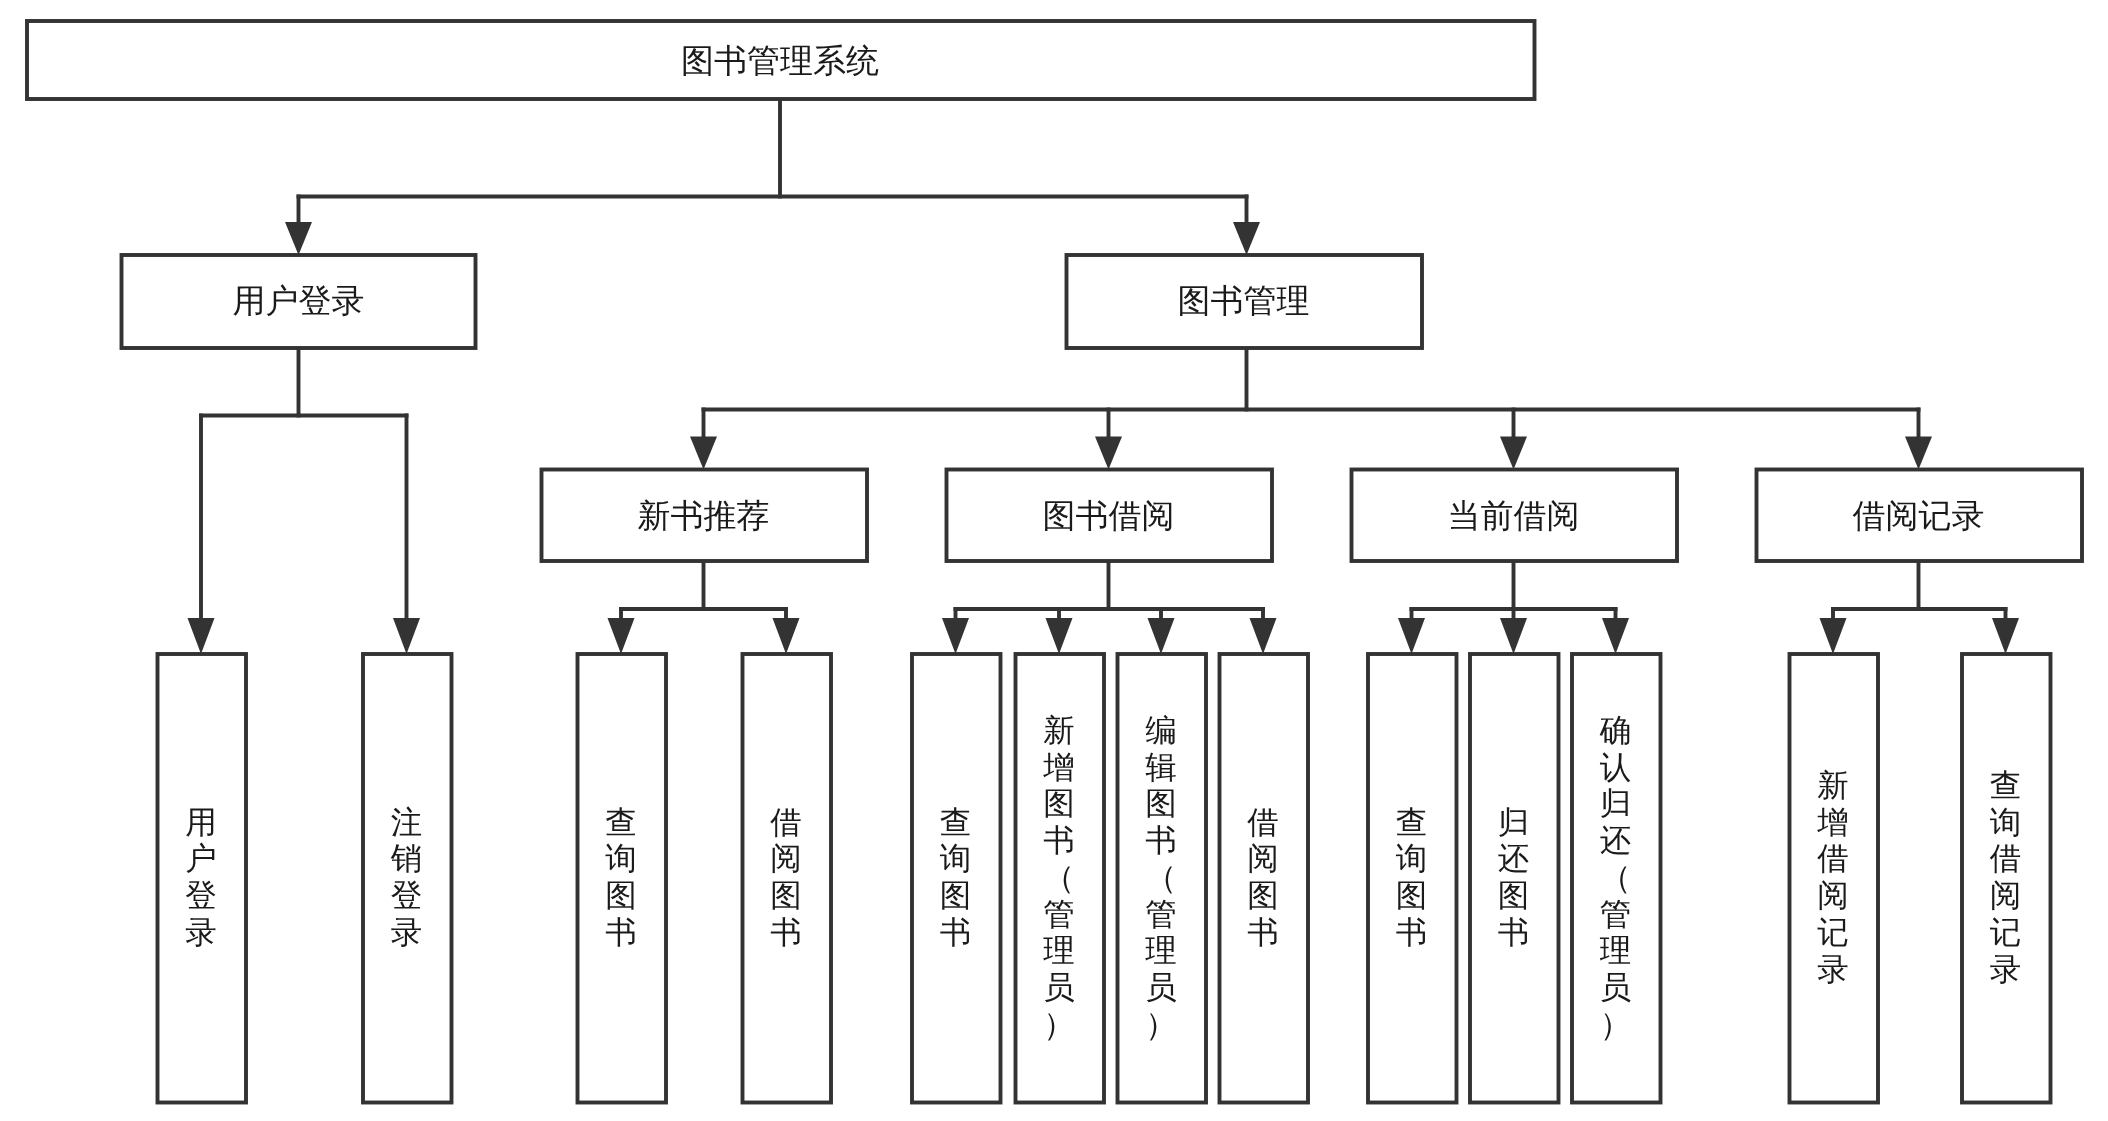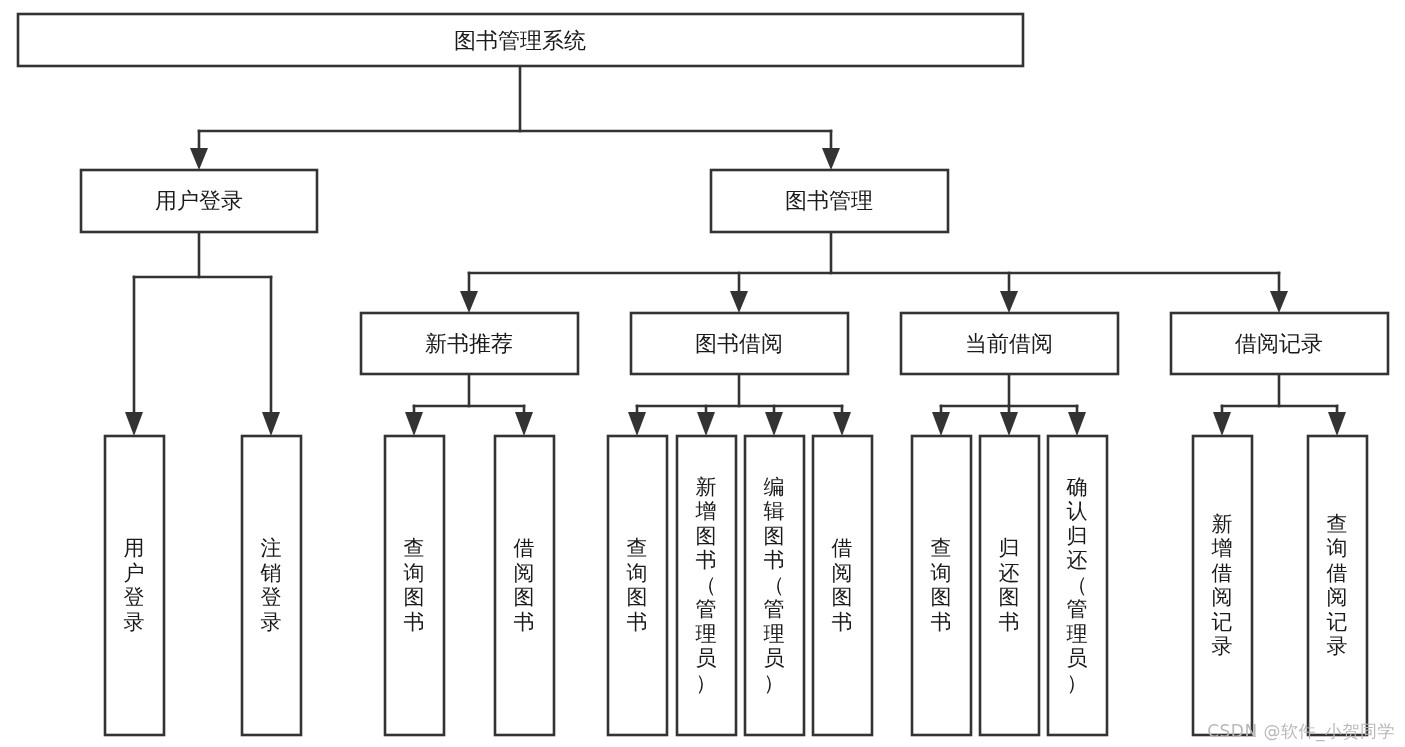--- a/index.html
+++ b/index.html
@@ -230,14 +230,13 @@
       <text class="node-label-v vtext" x="1222" y="585"><tspan x="1222" y="530.61">新</tspan><tspan x="1222" y="555.11">增</tspan><tspan x="1222" y="579.61">借</tspan><tspan x="1222" y="604.11">阅</tspan><tspan x="1222" y="628.61">记</tspan><tspan x="1222" y="653.11">录</tspan></text>
     </g>
 
     <g>
       <rect class="node-rect" x="1308" y="436" width="59" height="299"></rect>
       <text class="node-label-v vtext" x="1337" y="585"><tspan x="1337" y="530.61">查</tspan><tspan x="1337" y="555.11">询</tspan><tspan x="1337" y="579.61">借</tspan><tspan x="1337" y="604.11">阅</tspan><tspan x="1337" y="628.61">记</tspan><tspan x="1337" y="653.11">录</tspan></text>
     </g>
 
   </svg>
 
-  <div class="watermark">CSDN @软件_小贺同学</div>
 </div>
 
 </body></html>

